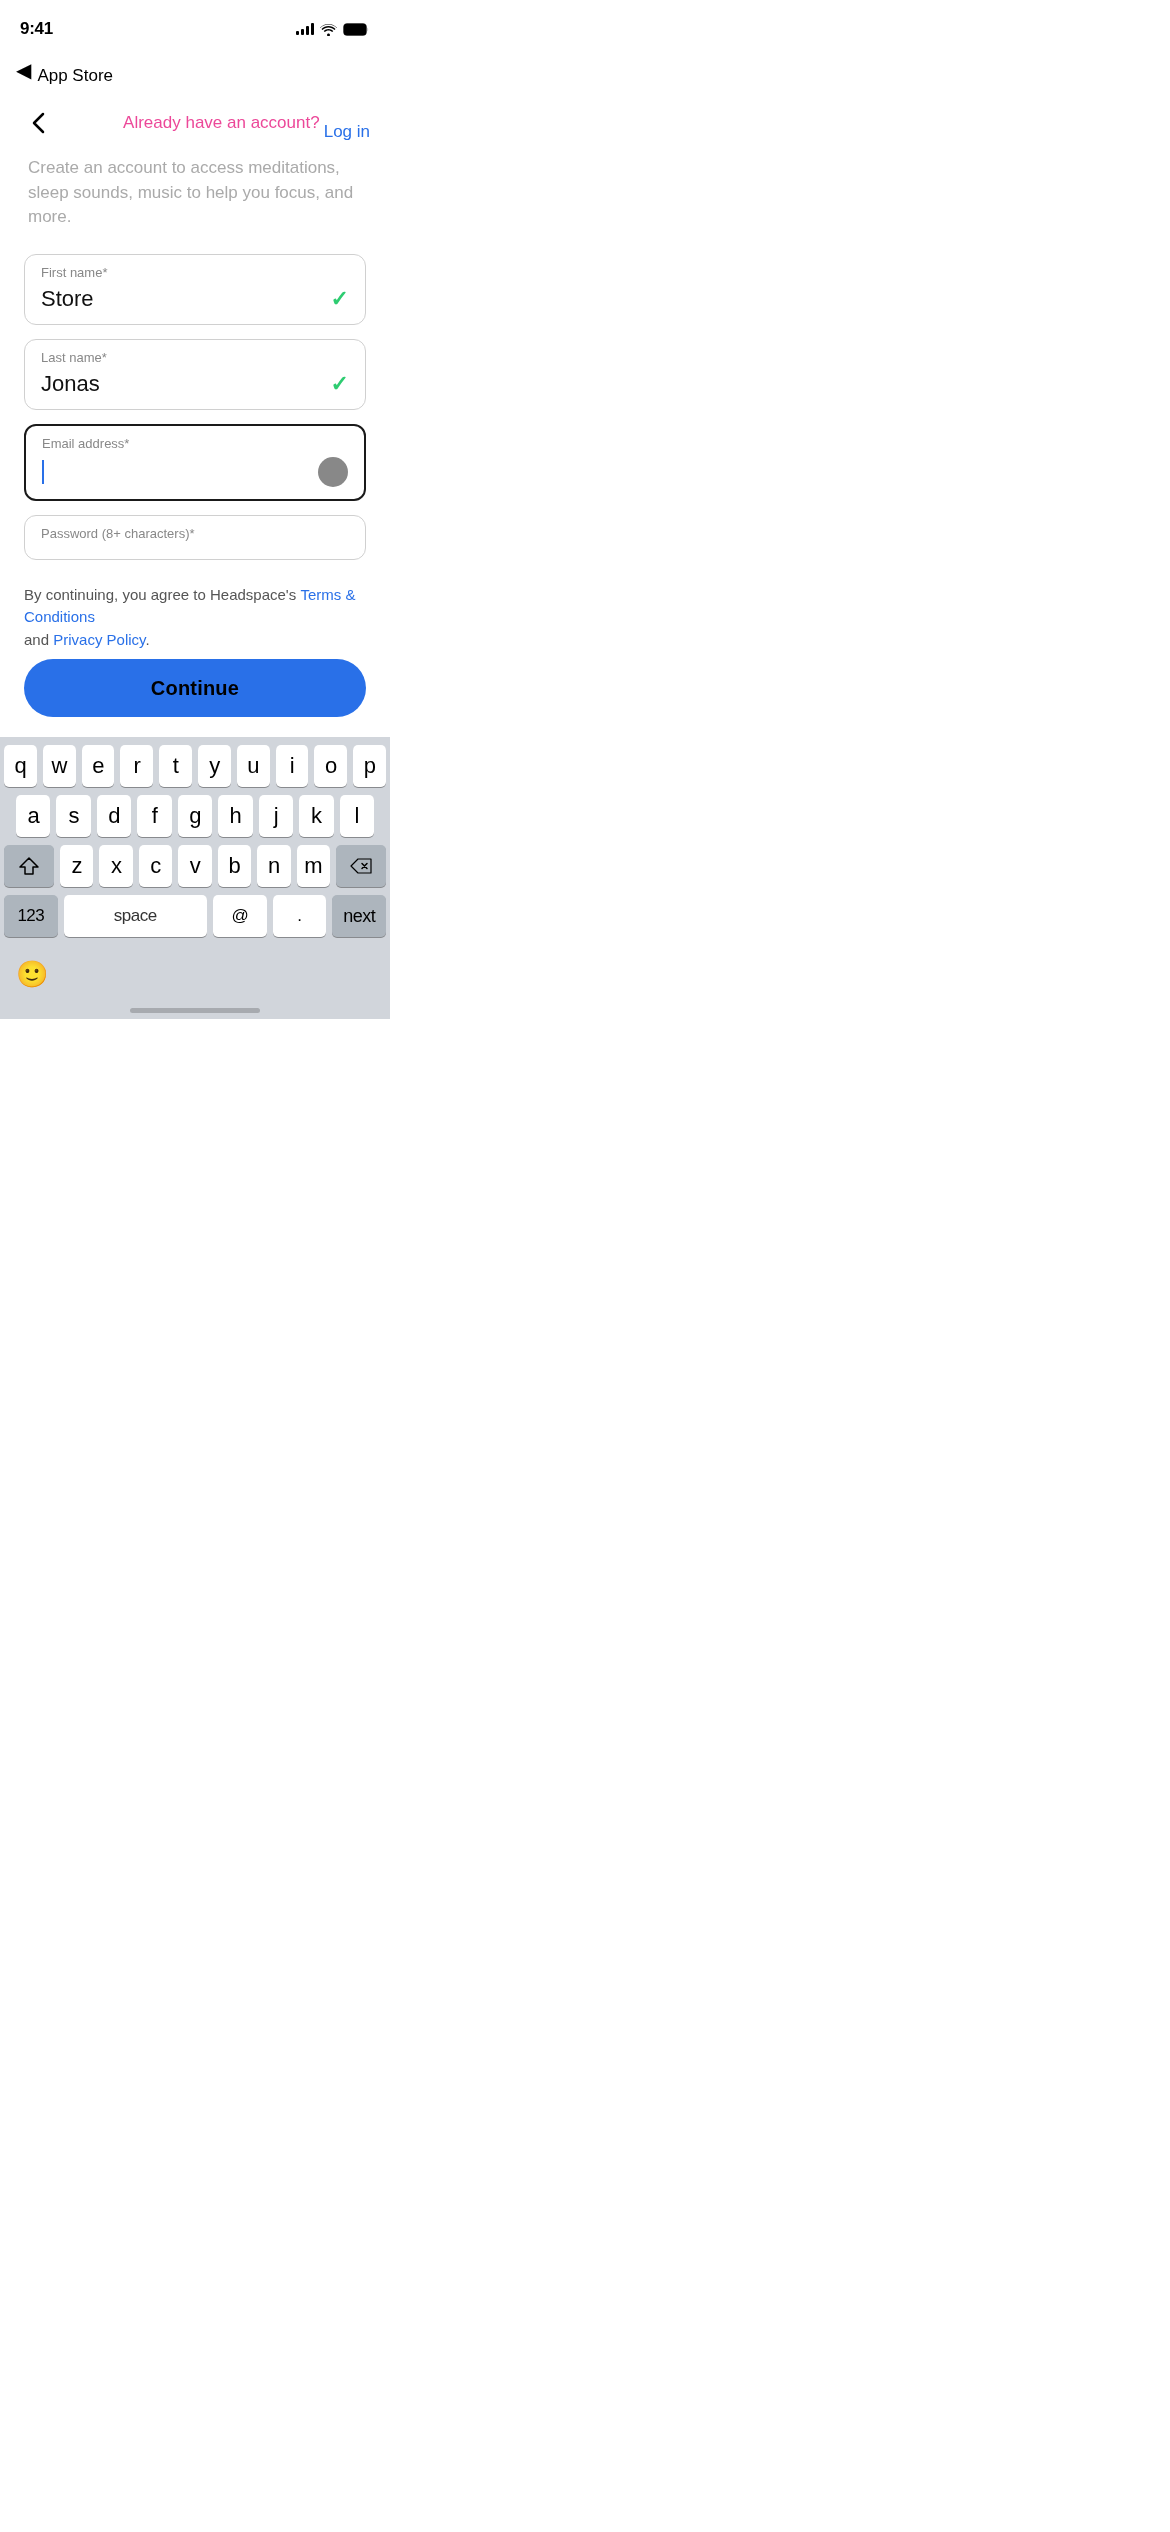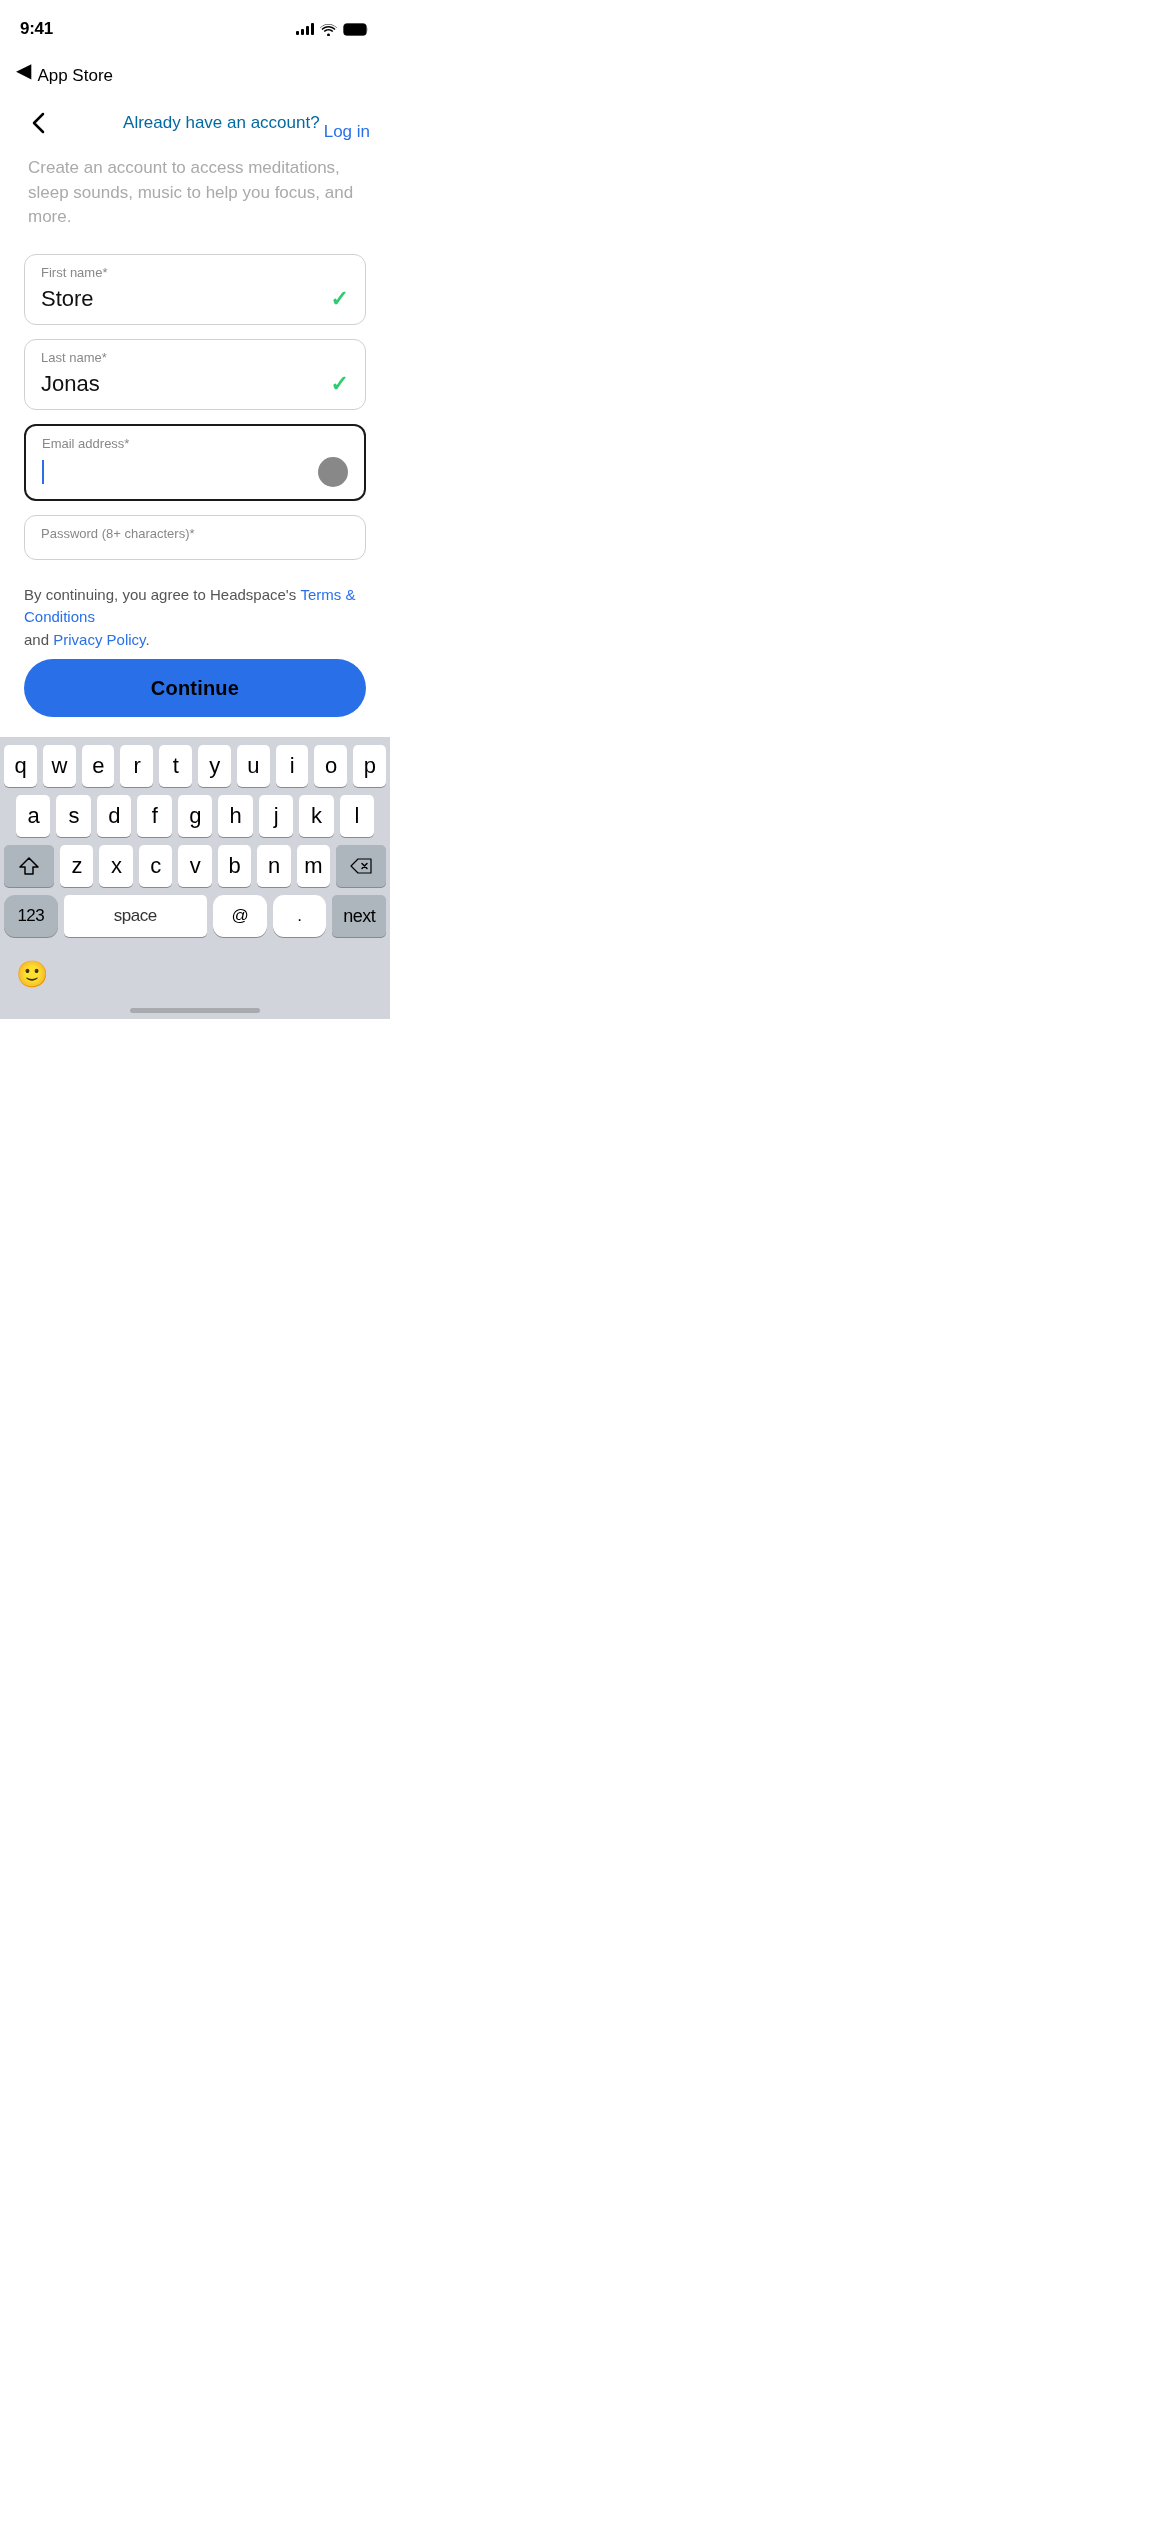--- a/index.html
+++ b/index.html
@@ -251,21 +251,20 @@
 
     .key.space-key {
       flex: 4;
       font-size: 17px;
       color: #333;
     }
 
     .key.symbol-key {
       font-size: 17px;
       flex: 1.5;
-      border-radius: 11px;
     }
 
     .key.next-key {
       font-size: 18px;
       flex: 1.5;
     }
 
     .emoji-bar {
       display: flex;
       align-items: center;
@@ -334,21 +333,21 @@
 </div>
 
 
 <div class="header-nav">
   <div class="back-btn">
     <svg width="13" height="22" viewBox="0 0 13 22" fill="none">
       <path d="M11 2L2 11L11 20" stroke="#000" stroke-width="2.5" stroke-linecap="round" stroke-linejoin="round"></path>
     </svg>
   </div>
   <div style="display:flex; align-items:center; gap:0;">
-    <span style="font-size:17px;color:#0369a1;">Already have an account?</span>
+    <span style="font-size:17px;color:#ec4899;">Already have an account?</span>
     <a href="#" class="login-link">Log in</a>
   </div>
 </div>
 
 
 <div class="subtitle">
   <span>Create an account to access meditations, sleep sounds, music to help you focus, and more.</span>
 </div>
 
 

